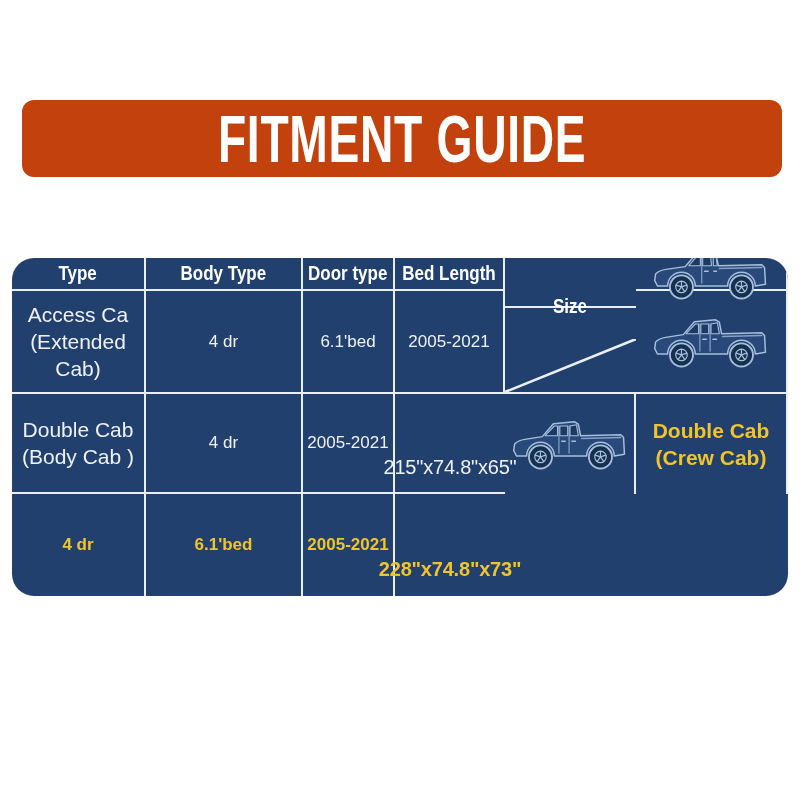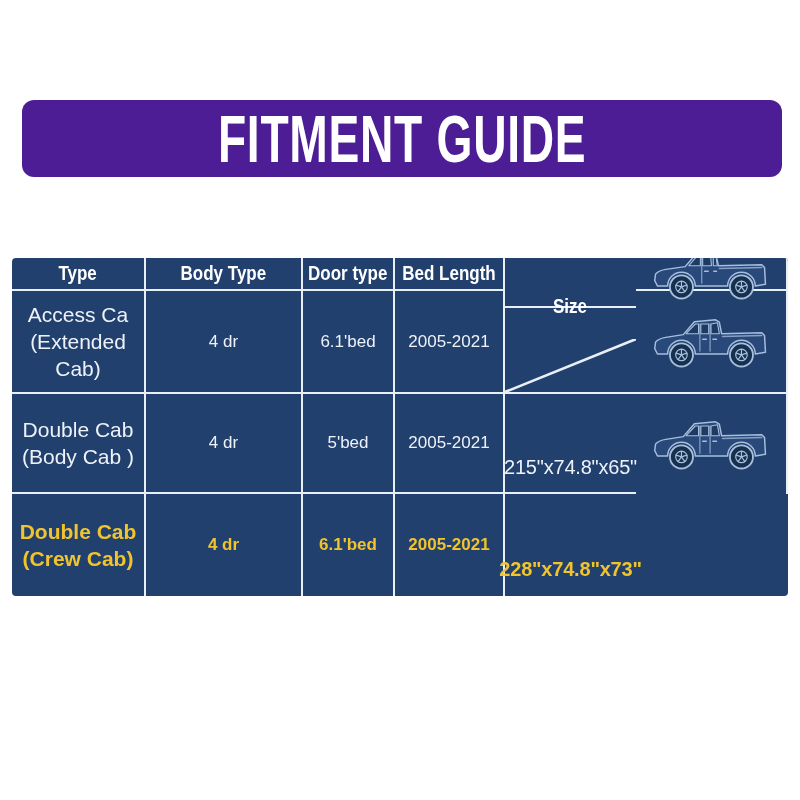--- a/index.html
+++ b/index.html
@@ -4,32 +4,32 @@
 <style>
   html,body{margin:0;padding:0;}
   body{
     width:800px;height:800px;background:#ffffff;position:relative;
     font-family:"Liberation Sans","DejaVu Sans",sans-serif;
     overflow:hidden;
   }
   
   .banner{
     position:absolute;left:22px;top:100px;width:760px;height:77px;
-    background:#4c1d95;border-radius:12px;
+    background:#c2410c;border-radius:12px;
     display:flex;align-items:center;justify-content:center;
   }
   .banner-text{
     color:#ffffff;font-weight:700;font-size:66px;line-height:1;
     letter-spacing:1px;white-space:nowrap;display:inline-block;
     transform:scaleX(0.70);transform-origin:center;
   }
   
   .fit-table{
     position:absolute;left:12px;top:258px;width:776px;height:338px;
-    background:#21406d;border-radius:4px;overflow:hidden;
+    background:#21406d;border-radius:22px;overflow:hidden;
     display:grid;
     grid-template-columns:134px 157px 92px 110px 131px 152px;
     grid-template-rows:33px 103px 100px 102px;
     color:#eef2f8;
   }
   .cell{
     display:flex;align-items:center;justify-content:center;
     border-right:2px solid #e9eff7;border-bottom:2px solid #e9eff7;
     box-sizing:border-box;position:relative;text-align:center;
   }
@@ -133,23 +133,20 @@
   <div class="cell">
     <div class="bodytype">
       <div>Double Cab</div>
       <div>(Body Cab )</div>
     </div>
   </div>
   <div class="cell">
       <span class="val">4 dr</span>
     </div>
   <div class="cell">
-      <span class="val">5'bed</span>
-    </div>
-  <div class="cell">
       <span class="val">2005-2021</span>
     </div>
   <div class="cell last-col">
       <span class="sizeval">215"x74.8"x65"</span>
     </div>
 
   <div class="cell last-row hl">
     <svg class="truck" viewBox="0 0 132 78">
       <g stroke="#a7bedc" fill="none" stroke-width="1.6" stroke-linejoin="round" stroke-linecap="round">
         <path fill="#29497a" d="M8 52 L5 46 L6 39 Q10 35 17 34 L36 31 L48 17 L71 15 L75 17.5 L77.5 30 L121 29 L124 32 L125 50 L114 52 A15 15 0 0 0 84 52 L49 52 A15 15 0 0 0 19 52 Z"></path>

